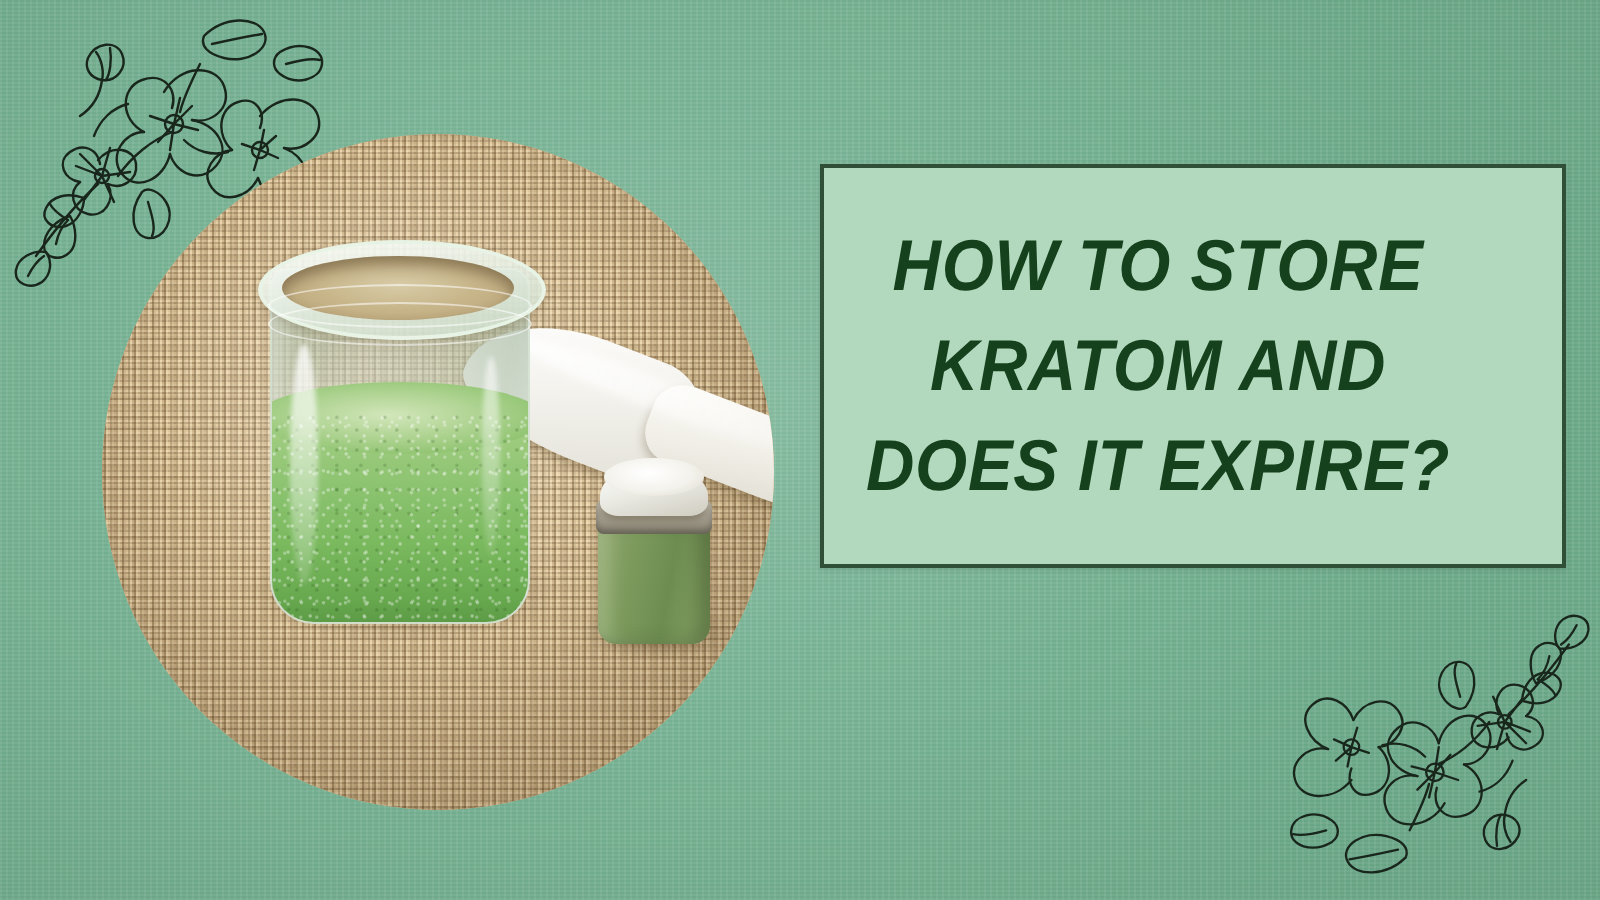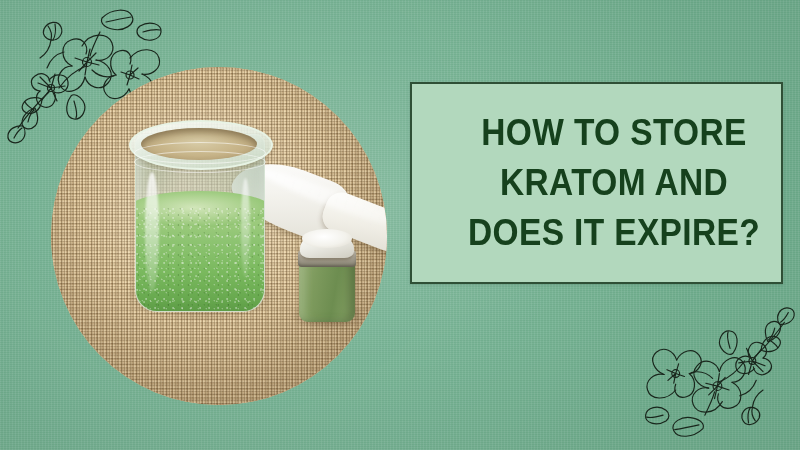--- a/index.html
+++ b/index.html
@@ -334,23 +334,24 @@
     position: absolute;
     left: 410px;
     top: 82px;
     width: 373px;
     height: 202px;
     box-sizing: border-box;
     background: #b2d8bd;
     border: 2px solid #2f4f36;
     display: flex;
     flex-direction: column;
-    align-items: flex-end;
+    align-items: flex-start;
     justify-content: center;
     box-shadow: 0 1px 3px rgba(0,0,0,0.10);
+    font-style: italic;
   }
   .title-inner {
     text-align: center;
     padding: 0 10px;
   }
   .title-line {
     display: block;
     color: #16411d;
     font-family: "Liberation Sans", sans-serif;
     font-weight: bold;

